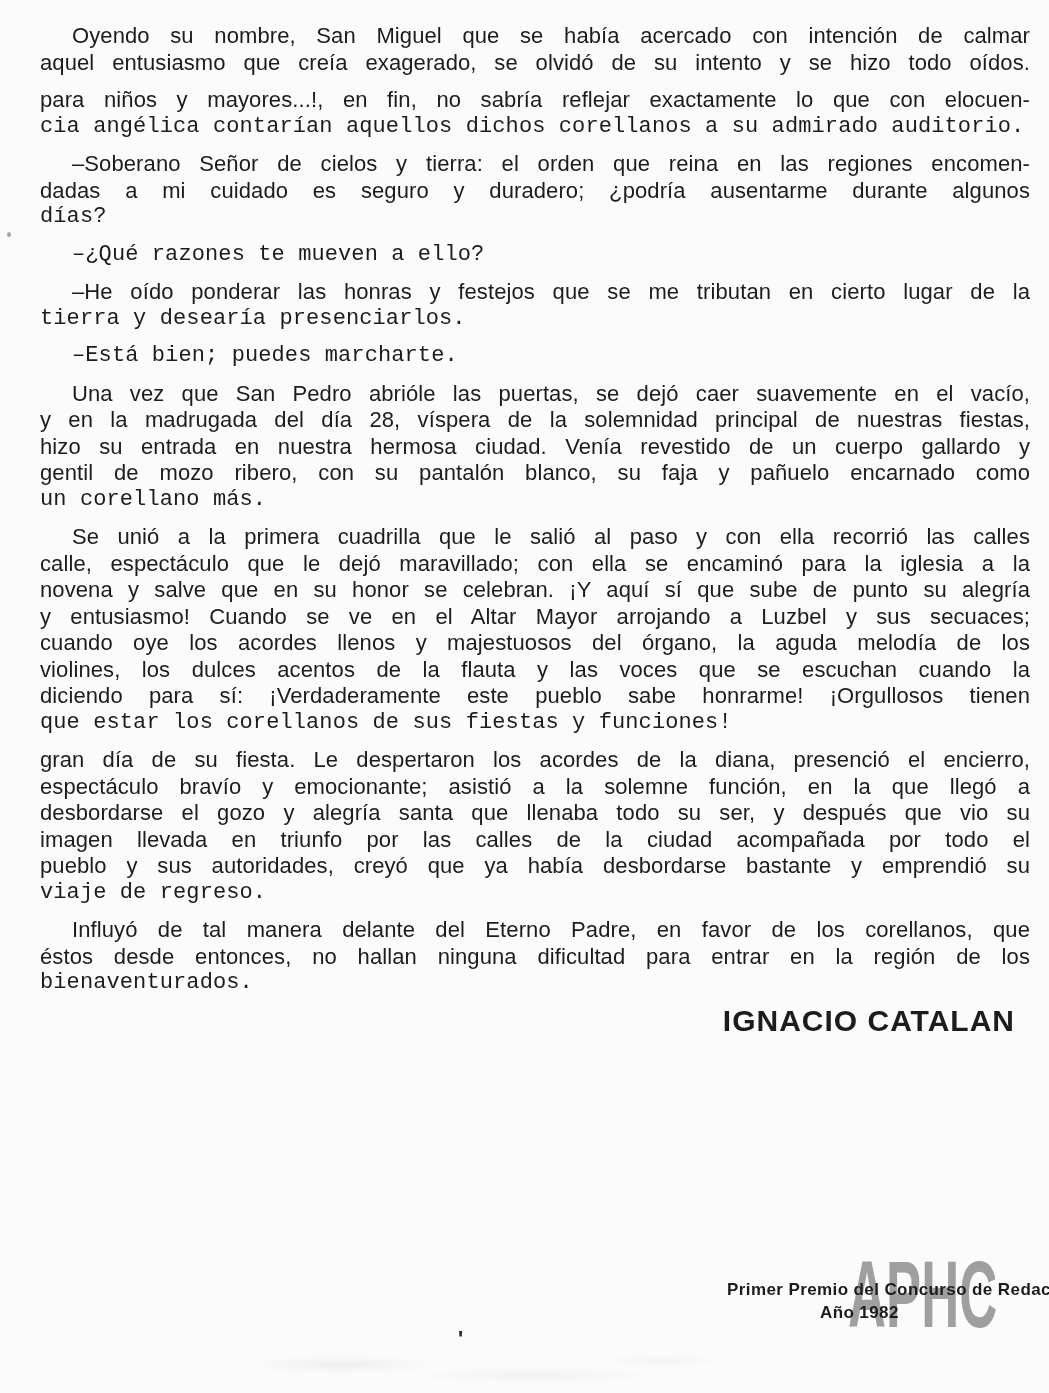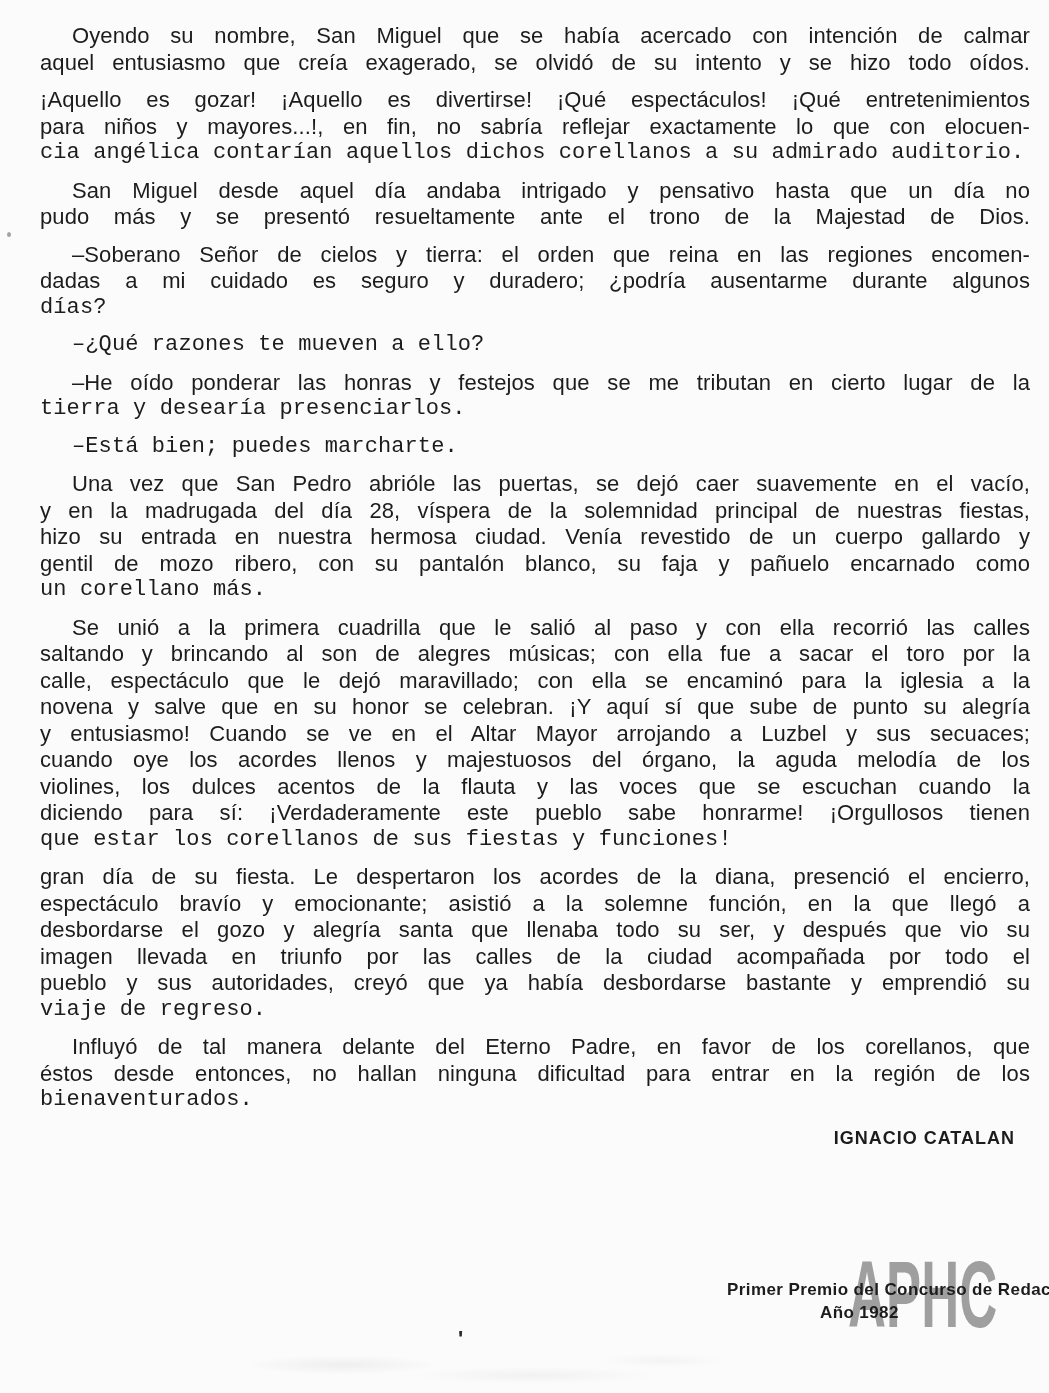--- a/index.html
+++ b/index.html
@@ -39,21 +39,21 @@
     text-indent: 32px;
   }
   .line.last {
     text-align-last: auto;
     font-family: Liberation Mono, monospace;
   }
   .signature {
     margin-top: 8px;
     padding-right: 15px;
     text-align: right;
-    font-size: 18px;
+    font-size: 30px;
     font-weight: bold;
     letter-spacing: 1px;
     line-height: 26px;
   }
   .watermark {
     position: absolute;
     left: 848px;
     top: 1248px;
     font-size: 94px;
     line-height: 1;
@@ -120,29 +120,24 @@
 <div class="page">
 
   <div class="body-text">
 
     <p class="para">
       <span class="line first">Oyendo su nombre, San Miguel que se había acercado con intención de calmar</span>
       <span class="line">aquel entusiasmo que creía exagerado, se olvidó de su intento y se hizo todo oídos.</span>
     </p>
 
     <p class="para">
-      <span class="line">¡Aquello es gozar! ¡Aquello es divertirse! ¡Qué espectáculos! ¡Qué entretenimientos</span>
       <span class="line">para niños y mayores...!, en fin, no sabría reflejar exactamente lo que con elocuen-</span>
       <span class="line last">cia angélica contarían aquellos dichos corellanos a su admirado auditorio.</span>
     </p>
 
-    <p class="para">
-      <span class="line first">San Miguel desde aquel día andaba intrigado y pensativo hasta que un día no</span>
-      <span class="line">pudo más y se presentó resueltamente ante el trono de la Majestad de Dios.</span>
-    </p>
 
     <p class="para">
       <span class="line first">–Soberano Señor de cielos y tierra: el orden que reina en las regiones encomen-</span>
       <span class="line">dadas a mi cuidado es seguro y duradero; ¿podría ausentarme durante algunos</span>
       <span class="line last">días?</span>
     </p>
 
     <p class="para">
       <span class="line first last">–¿Qué razones te mueven a ello?</span>
     </p>
@@ -159,21 +154,20 @@
     <p class="para">
       <span class="line first">Una vez que San Pedro abrióle las puertas, se dejó caer suavemente en el vacío,</span>
       <span class="line">y en la madrugada del día 28, víspera de la solemnidad principal de nuestras fiestas,</span>
       <span class="line">hizo su entrada en nuestra hermosa ciudad. Venía revestido de un cuerpo gallardo y</span>
       <span class="line">gentil de mozo ribero, con su pantalón blanco, su faja y pañuelo encarnado como</span>
       <span class="line last">un corellano más.</span>
     </p>
 
     <p class="para">
       <span class="line first">Se unió a la primera cuadrilla que le salió al paso y con ella recorrió las calles</span>
-      <span class="line">saltando y brincando al son de alegres músicas; con ella fue a sacar el toro por la</span>
       <span class="line">calle, espectáculo que le dejó maravillado; con ella se encaminó para la iglesia a la</span>
       <span class="line">novena y salve que en su honor se celebran. ¡Y aquí sí que sube de punto su alegría</span>
       <span class="line">y entusiasmo! Cuando se ve en el Altar Mayor arrojando a Luzbel y sus secuaces;</span>
       <span class="line">cuando oye los acordes llenos y majestuosos del órgano, la aguda melodía de los</span>
       <span class="line">violines, los dulces acentos de la flauta y las voces que se escuchan cuando la</span>
       <span class="line">diciendo para sí: ¡Verdaderamente este pueblo sabe honrarme! ¡Orgullosos tienen</span>
       <span class="line last">que estar los corellanos de sus fiestas y funciones!</span>
     </p>
 
     <p class="para">

